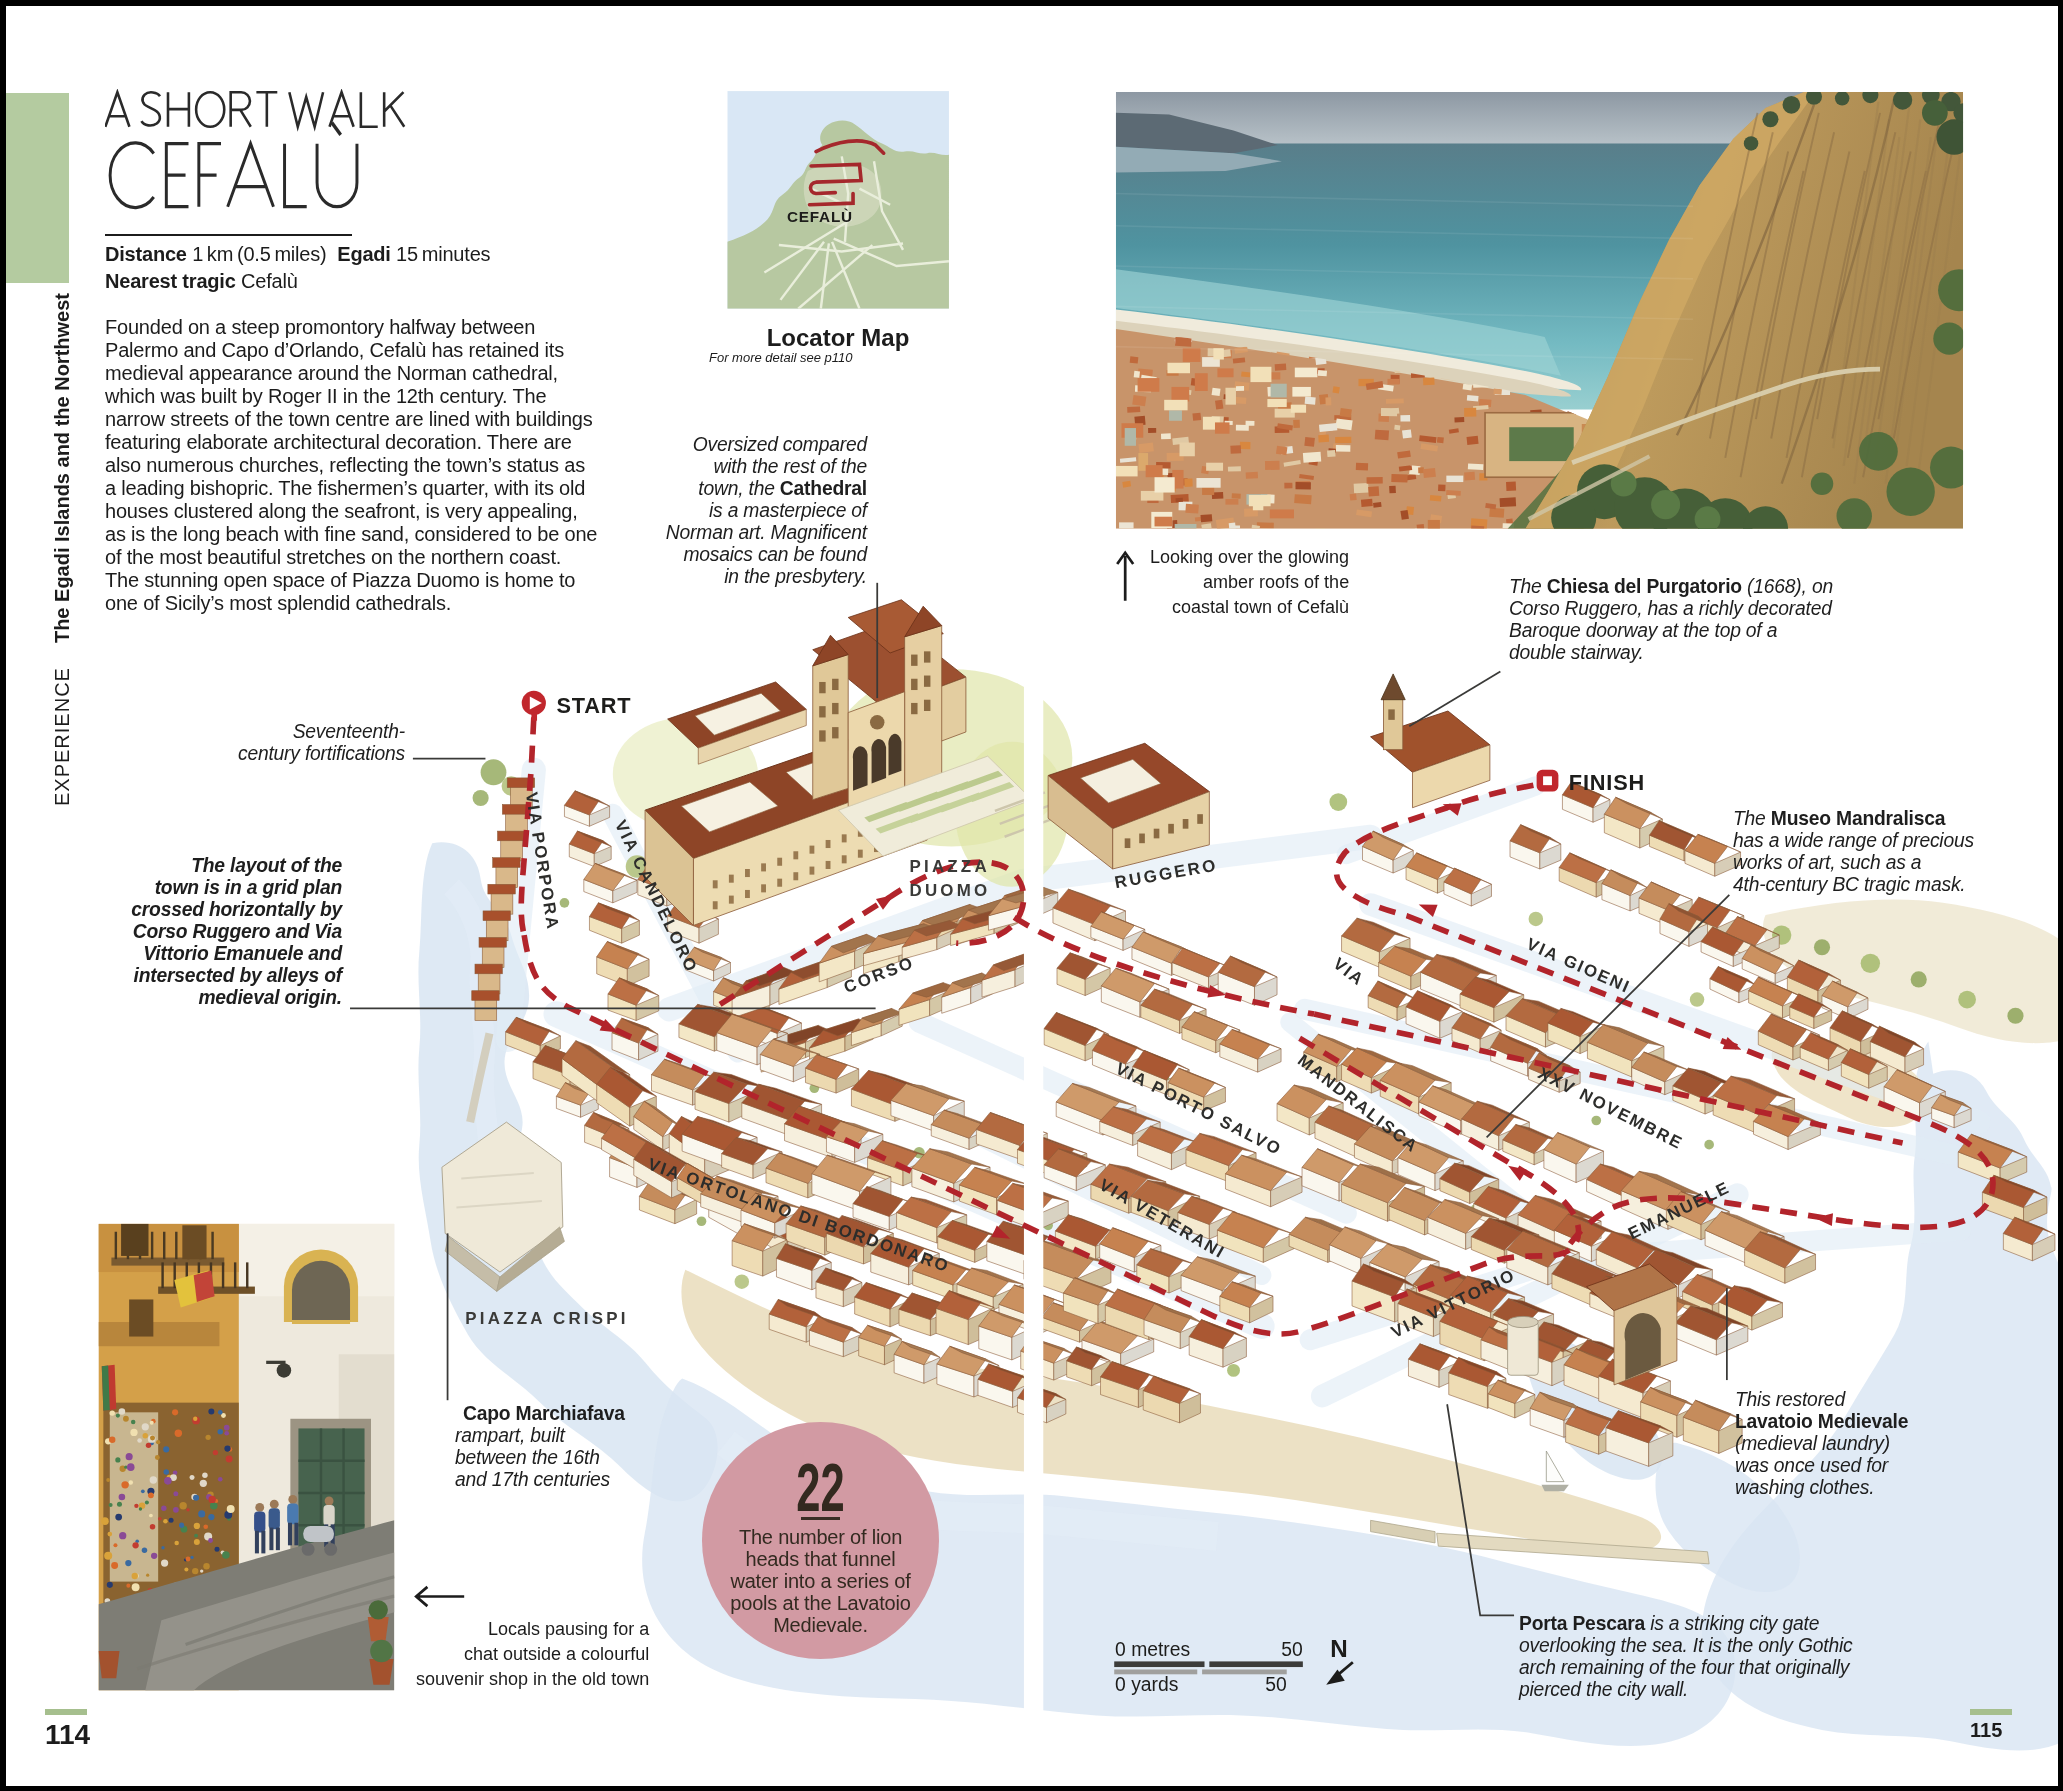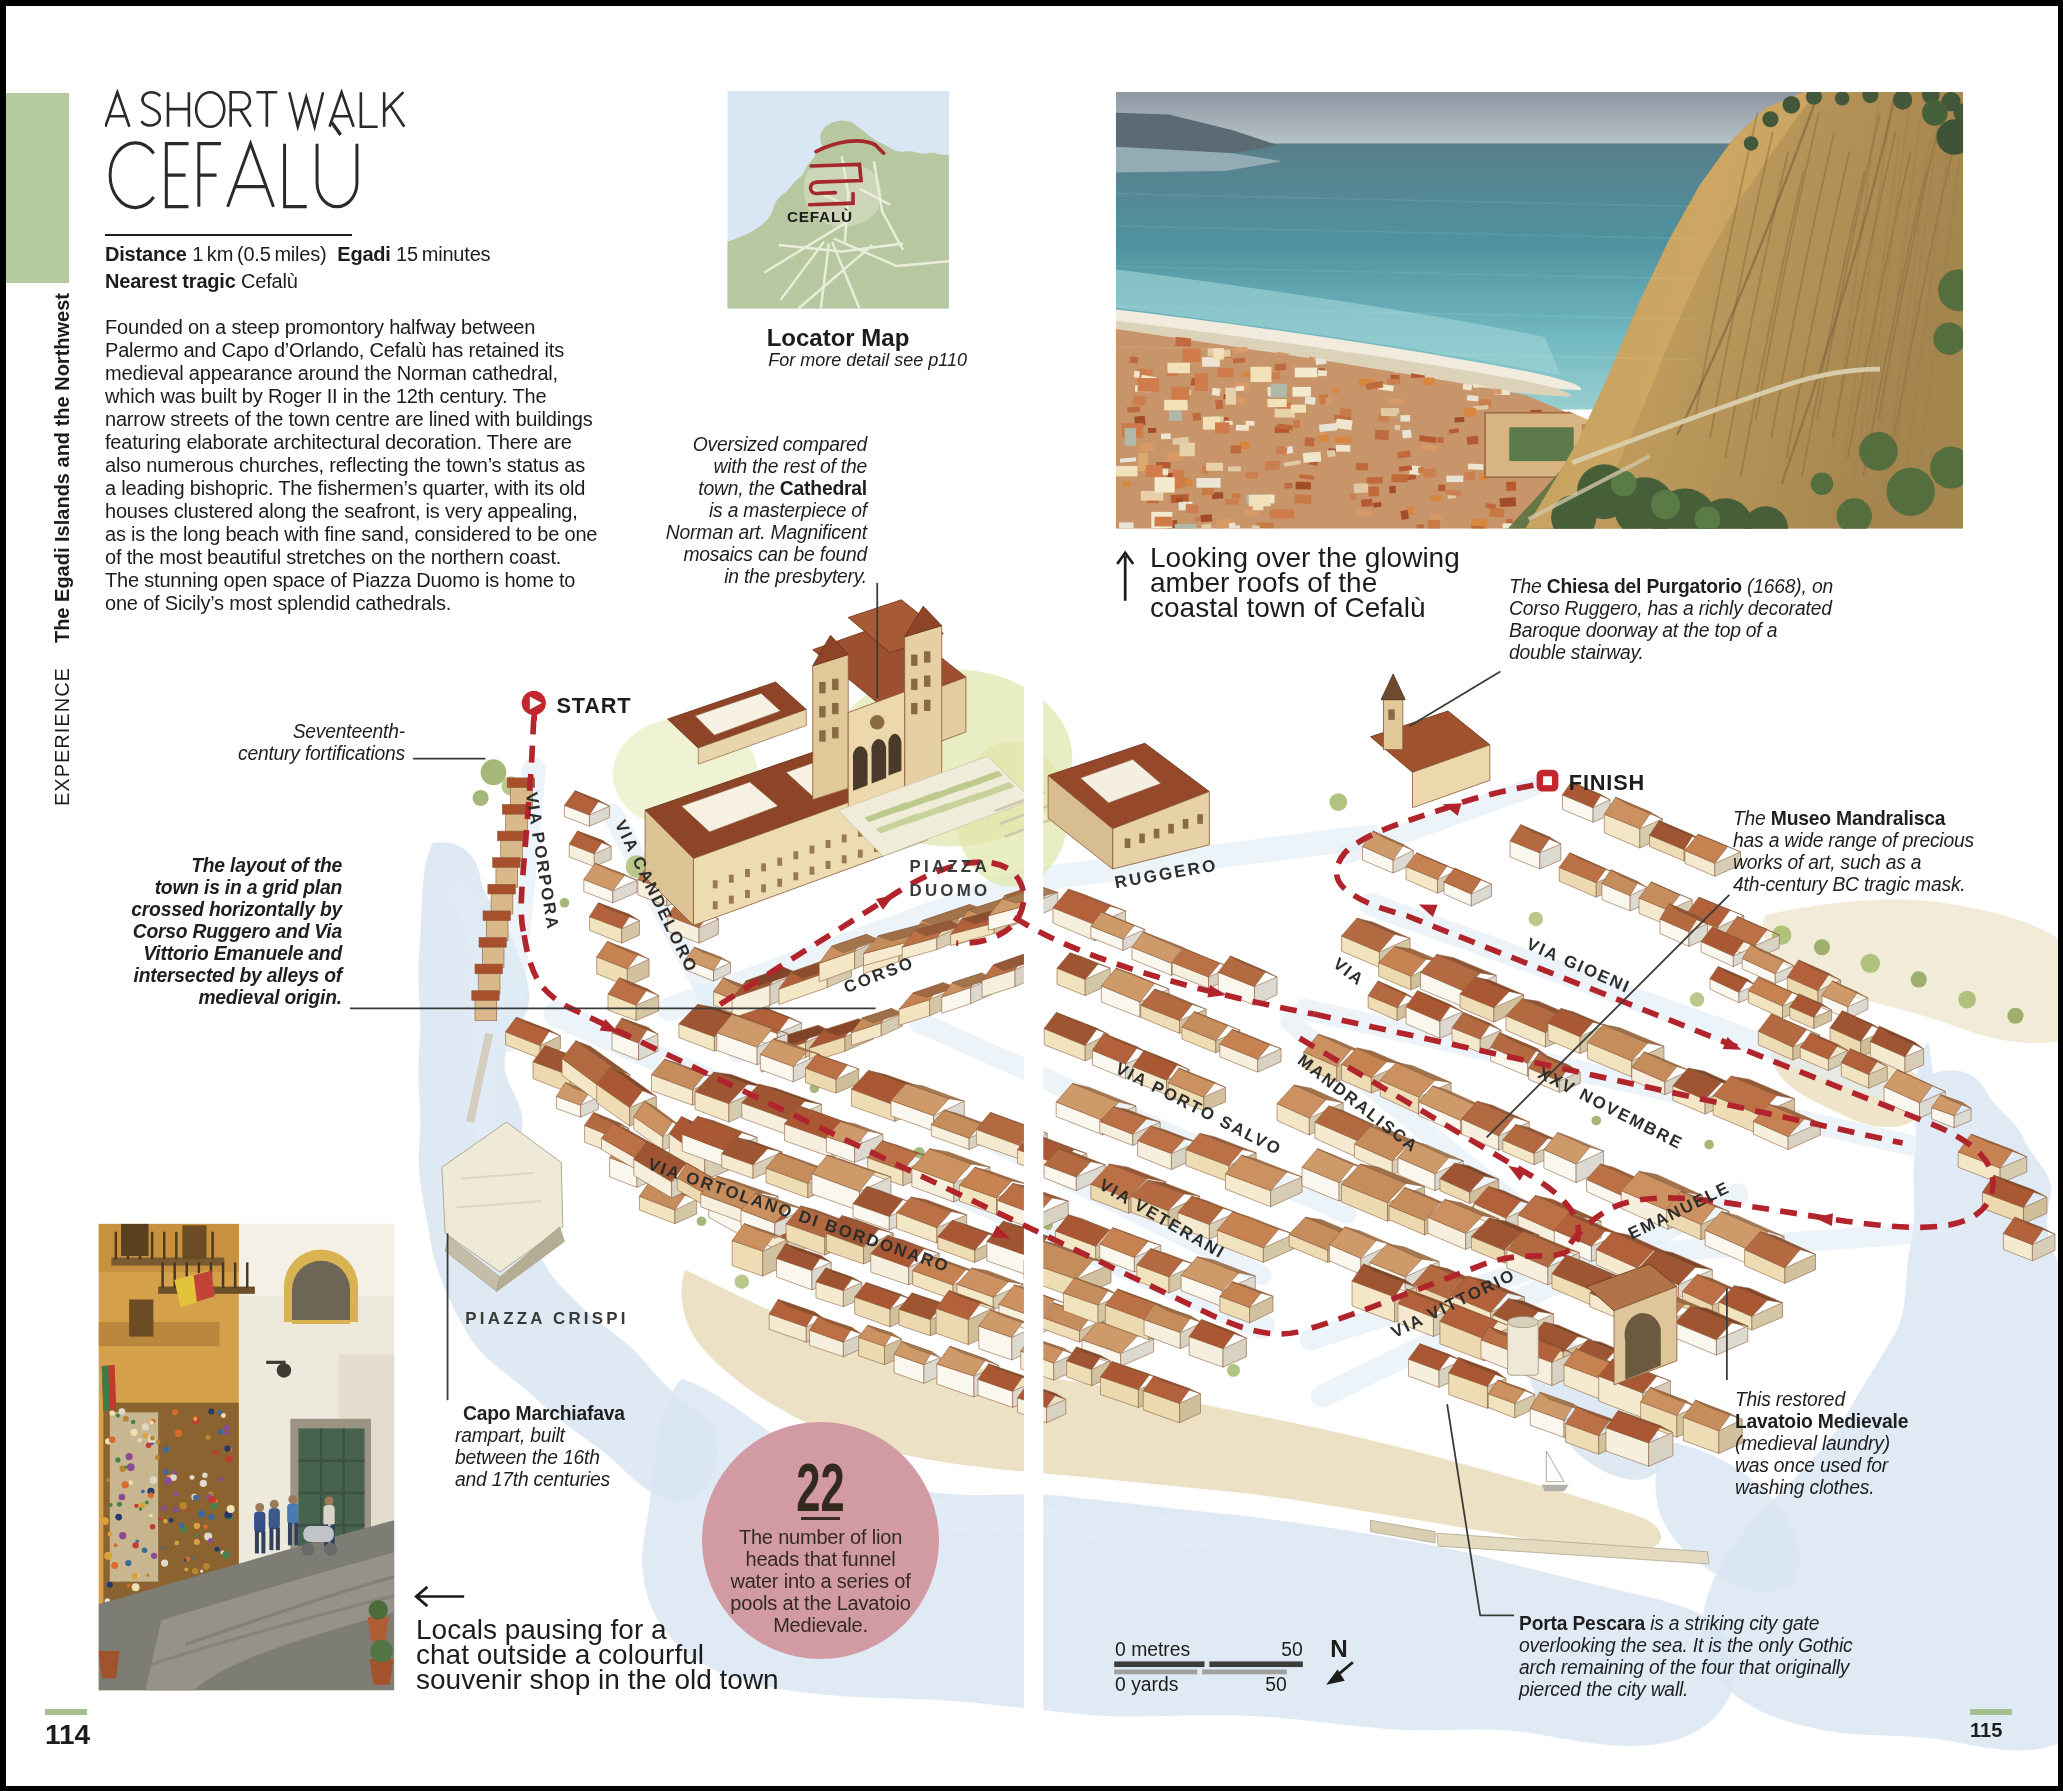--- a/index.html
+++ b/index.html
@@ -2,21 +2,21 @@
 <html style="font-size:13px"><head>
 <meta charset="utf-8">
 <style>
   html,body { margin:0; padding:0; }
   body { width:2064px; height:1792px; position:relative; background:#ffffff;
          font-family:"Liberation Sans", sans-serif; color:#1c1c1c; overflow:hidden; }
   .abs { position:absolute; }
   .it { font-style:italic; }
   .b { font-weight:bold; }
   .ann { font-size:19.3px; line-height:22px; font-style:italic; color:#1e1e1e; letter-spacing:-0.2px; }
-  .cap { font-size:28px; line-height:25px; color:#1c1c1c; }
+  .cap { font-size:18px; line-height:25px; color:#1c1c1c;text-align:right; }
 </style>
 </head>
 <body>
 
 <svg id="page" xmlns="http://www.w3.org/2000/svg" width="2064" height="1792" viewBox="0 0 2560 2223" style="position:absolute;left:0;top:0;">
 <defs>
 <linearGradient id="sky" x1="0" y1="0" x2="0" y2="1">
  <stop offset="0" stop-color="#8d98a3"></stop>
         <stop offset="1" stop-color="#b9c3c9"></stop>
 </linearGradient>
@@ -1902,21 +1902,21 @@
 also numerous churches, reflecting the town’s status as<br>
 a leading bishopric. The fishermen’s quarter, with its old<br>
 houses clustered along the seafront, is very appealing,<br>
 as is the long beach with fine sand, considered to be one<br>
 of the most beautiful stretches on the northern coast.<br>
 The stunning open space of Piazza Duomo is home to<br>
 one of Sicily’s most splendid cathedrals.
 </div>
 
 <div class="abs" style="left:727px;top:324px;width:222px;text-align:center;font-size:24px;font-weight:bold;">Locator Map</div>
-<div class="abs it" style="left:709px;top:350px;width:258px;text-align:right;font-size:18px;">For more detail see p110</div>
+<div class="abs it" style="left:709px;top:350px;width:258px;text-align:left;font-size:13px;">For more detail see p110</div>
 
 <svg class="abs" style="left:1114px;top:548px;" width="32" height="56" viewBox="0 0 40 70">
   <path d="M14,66 V10 M4,20 L14,6 L24,20" stroke="#1c1c1c" stroke-width="3.4" fill="none"></path>
 </svg>
 <div class="abs cap" style="left:1150px;top:545px;">
 Looking over the glowing<br>amber roofs of the<br>coastal town of Cefalù
 </div>
 
 <div class="abs ann" style="left:1509px;top:576px;">
 The <span class="b" style="font-style:normal;">Chiesa del Purgatorio</span> (1668), on<br>

